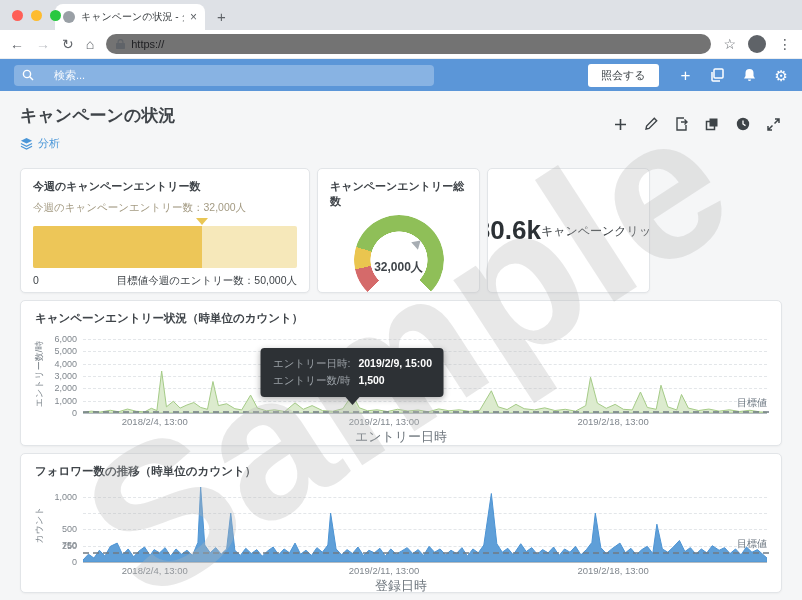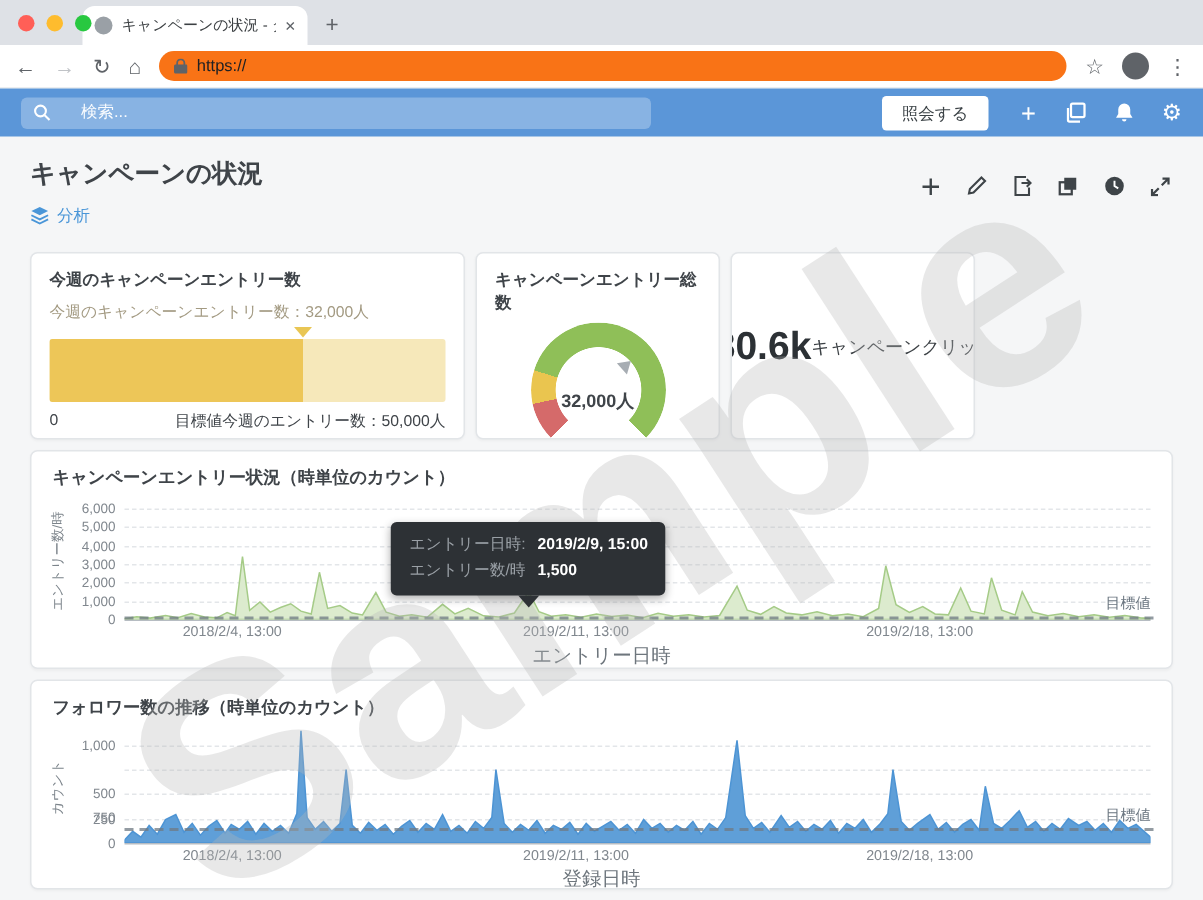--- a/index.html
+++ b/index.html
@@ -15,21 +15,21 @@
     display:flex; align-items:center; padding:0 8px; gap:6px; }
   .favicon { width:12px; height:12px; border-radius:50%; background:#9aa0a6; flex:none; }
   .tab-title { font-size:10px; color:#3c4043; white-space:nowrap; overflow:hidden; flex:1; }
   .tab-close { font-size:12px; color:#5f6368; flex:none; cursor:default; }
   .newtab { font-size:15px; color:#5f6368; margin:0 0 5px 12px; }
 
   .addrbar { height:29px; background:#fff; display:flex; align-items:center; padding:0 10px; gap:12px;
     border-bottom:1px solid #eceef0; }
   .nav-ic { font-size:14px; color:#5f6368; }
   .nav-ic.dis { color:#c0c3c7; }
-  .omnibox { flex:1; height:20px; background:#f97316; border-radius:10px; display:flex; align-items:center;
+  .omnibox { flex:1; height:20px; background:#737373; border-radius:10px; display:flex; align-items:center;
     padding:0 10px; gap:6px; }
   .omni-url { font-size:11px; color:#202124; }
   .avatar { width:18px; height:18px; border-radius:50%; background:#5f6368; }
 
   
   .appbar { height:32px; background:#5b96d8; display:flex; align-items:center; padding:0 14px; gap:14px; }
   .searchbox { width:420px; height:21px; background:rgba(255,255,255,.28); border-radius:4px;
     display:flex; align-items:center; padding:0 8px; gap:20px; }
   .searchbox input { background:transparent; border:none; outline:none; color:#fff; font-size:11px; width:100%;
     font-family:inherit; }

